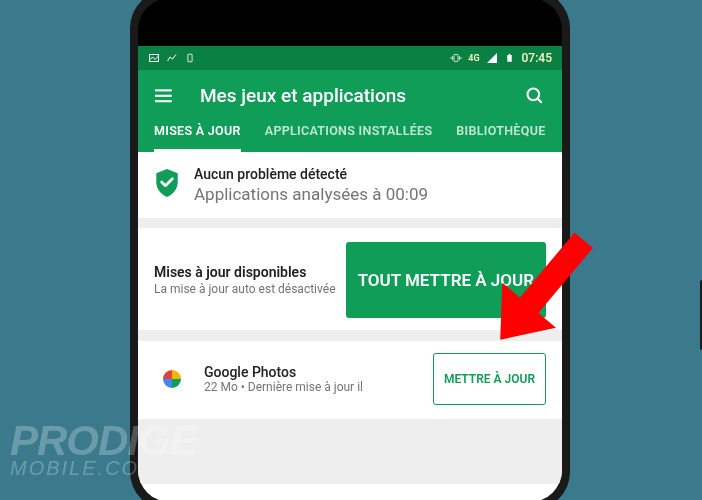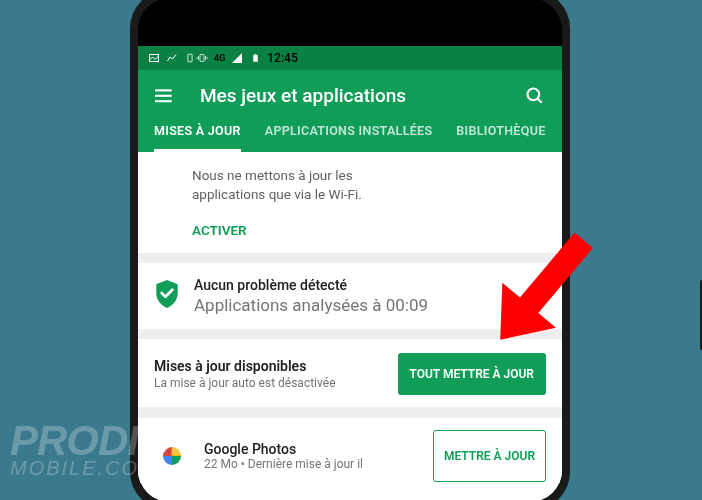--- a/index.html
+++ b/index.html
@@ -63,23 +63,23 @@
       width: 100%;
       height: 100%;
       background: #fff;
       overflow: hidden;
     }
     .status-bar {
       background: #0a8043;
       height: 24px;
       display: flex;
       align-items: center;
-      justify-content: flex-start;
+      justify-content: space-between;
       padding: 0 10px;
-      color: #000000;
+      color: #fef9c3;
       font-size: 12px;
     }
     .status-left, .status-right {
       display: flex;
       align-items: center;
       gap: 6px;
     }
     .status-icon { width: 12px; height: 12px; display: inline-flex; align-items: center; justify-content: center; }
     .header {
       background: #0f9d58;
@@ -183,23 +183,23 @@
     }
     .updates-sub {
       font-size: 12px;
       color: #737373;
       margin-top: 2px;
       text-align: right;
     }
     .btn-primary {
       background: #0f9d58;
       color: #fff;
-      font-size: 12px;
+      font-size: 17px;
       font-weight: 600;
-      padding: 14px 12px;
+      padding: 28px 12px;
       border-radius: 3px;
       cursor: pointer;
       white-space: nowrap;
     }
     .app-row {
       display: flex;
       align-items: center;
       gap: 14px;
       border-top: 1px solid #eee;
       padding-top: 12px;
@@ -308,21 +308,21 @@
               <svg viewBox="0 0 24 24" width="12" height="12" fill="#fff">
                 <path d="M2 22 L22 2 L22 22 Z"></path>
               </svg>
             </span>
           <span class="status-icon">
               <svg viewBox="0 0 24 24" width="9" height="14" fill="#fff">
                 <rect x="6" y="4" width="12" height="18" rx="1"></rect>
                 <rect x="10" y="1" width="4" height="3"></rect>
               </svg>
             </span>
-          <span style="font-size:12px;font-weight:500;">12:45</span>
+          <span style="font-size:12px;font-weight:500;">07:45</span>
         </div>
       </div>
 
       <div class="header">
         <div class="header-row">
           <div class="hamburger">
             <svg viewBox="0 0 24 24" width="20" height="20" fill="#fff">
                 <rect y="4" width="20" height="2.5"></rect>
                 <rect y="10.5" width="20" height="2.5"></rect>
                 <rect y="17" width="20" height="2.5"></rect>
@@ -337,25 +337,20 @@
           </div>
         </div>
         <div class="tabs">
           <div class="tab active">MISES À JOUR</div>
           <div class="tab">APPLICATIONS INSTALLÉES</div>
           <div class="tab">BIBLIOTHÈQUE</div>
         </div>
       </div>
 
       <div class="content">
-        <div class="card info-card">
-          <div class="info-text">Nous ne mettons à jour les</div>
-          <div class="info-text">applications que via le Wi-Fi.</div>
-          <div class="activate-btn">ACTIVER</div>
-        </div>
 
         <div class="card protect-card">
           <div class="shield">
             <svg viewBox="0 0 24 28" width="26" height="30">
               <path d="M12 1 L22 5 L22 13 C22 20 17 25 12 27 C7 25 2 20 2 13 L2 5 Z" fill="#0f9d58"></path>
               <polyline points="7,13 10.5,16.5 17,10" stroke="#fff" stroke-width="2.5" fill="none" stroke-linecap="round" stroke-linejoin="round"></polyline>
             </svg>
           </div>
           <div>
             <div class="protect-title">Aucun problème détecté</div>

